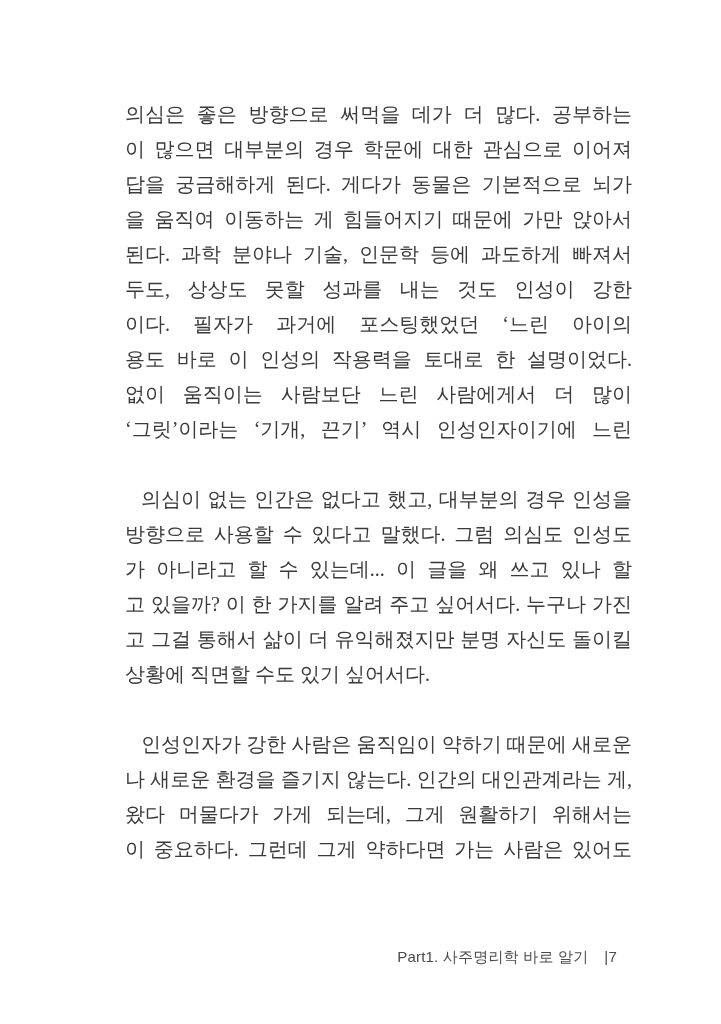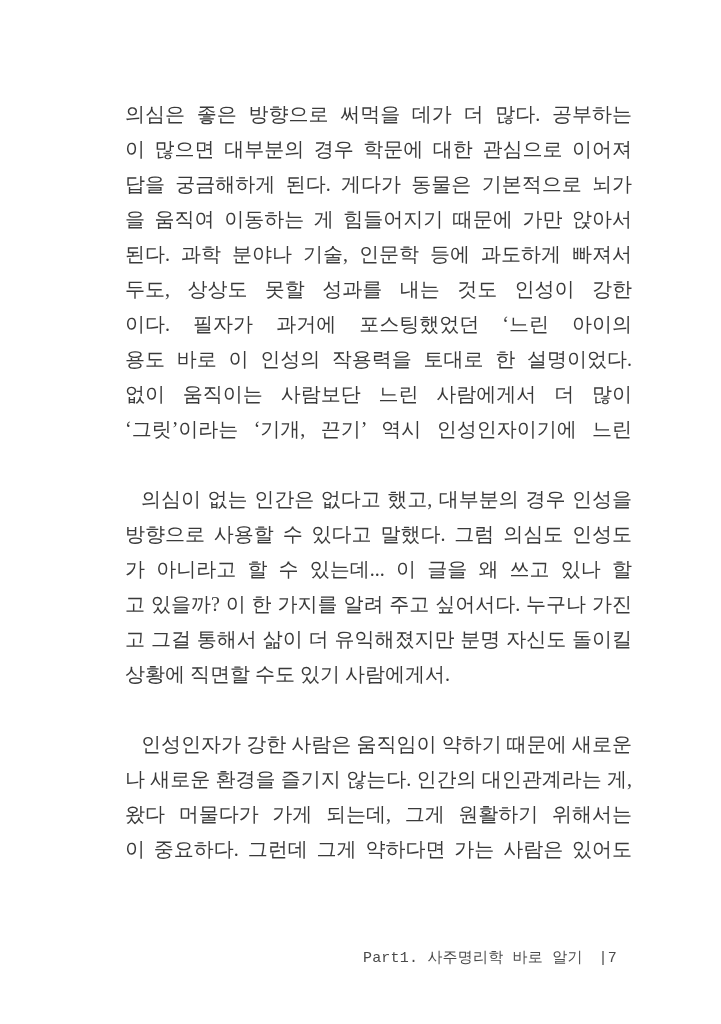--- a/index.html
+++ b/index.html
@@ -37,21 +37,21 @@
   }
   .line.no-stretch { text-align-last: left; }
   .line.indented { text-indent: 16px; }
   .page-footer {
     position: absolute;
     top: 948px;
     right: 104px;
     display: flex;
     align-items: baseline;
     gap: 16px;
-    font-family: Liberation Mono, monospace;
+    font-family: Liberation Sans, sans-serif;
     font-size: 15px;
     letter-spacing: 0.2px;
     color: #4a4a4a;
   }
   .page-footer .page-indicator {
     font-size: 15px;
     color: #4a4a4a;
   }
 </style>
 </head>
@@ -71,21 +71,21 @@
         <div class="line">용도 바로 이 인성의 작용력을 토대로 한 설명이었다. 천재는 정신</div>
         <div class="line">없이 움직이는 사람보단 느린 사람에게서 더 많이 나타나고, 최근</div>
         <div class="line">‘그릿’이라는 ‘기개, 끈기’ 역시 인성인자이기에 느린 사람이 결국엔</div>
       </div>
       <div class="paragraph">
         <div class="line indented">의심이 없는 인간은 없다고 했고, 대부분의 경우 인성을 유리한</div>
         <div class="line">방향으로 사용할 수 있다고 말했다. 그럼 의심도 인성도 아무 문제</div>
         <div class="line">가 아니라고 할 수 있는데... 이 글을 왜 쓰고 있나 할 것이다. 왜 쓰</div>
         <div class="line">고 있을까? 이 한 가지를 알려 주고 싶어서다. 누구나 가진 의심이</div>
         <div class="line">고 그걸 통해서 삶이 더 유익해졌지만 분명 자신도 돌이킬 수 없는</div>
-        <div class="line no-stretch">상황에 직면할 수도 있기 사람에게서.</div>
+        <div class="line no-stretch">상황에 직면할 수도 있기 싶어서다.</div>
       </div>
       <div class="paragraph">
         <div class="line indented">인성인자가 강한 사람은 움직임이 약하기 때문에 새로운 사람이</div>
         <div class="line">나 새로운 환경을 즐기지 않는다. 인간의 대인관계라는 게, 사람이</div>
         <div class="line">왔다 머물다가 가게 되는데, 그게 원활하기 위해서는 본인의 움직임</div>
         <div class="line">이 중요하다. 그런데 그게 약하다면 가는 사람은 있어도 오는 사람</div>
       </div>
     </main>
 
   <footer class="page-footer">

